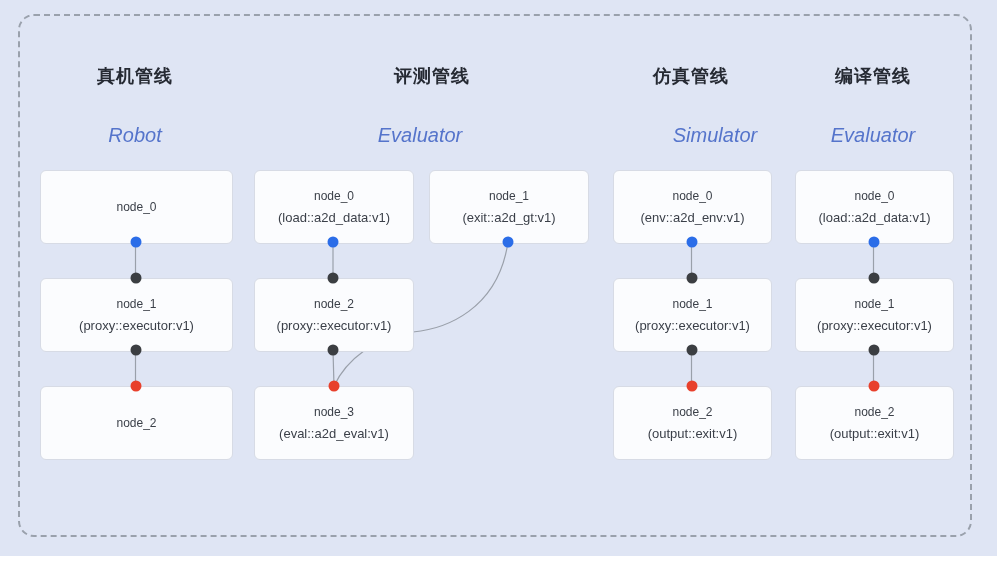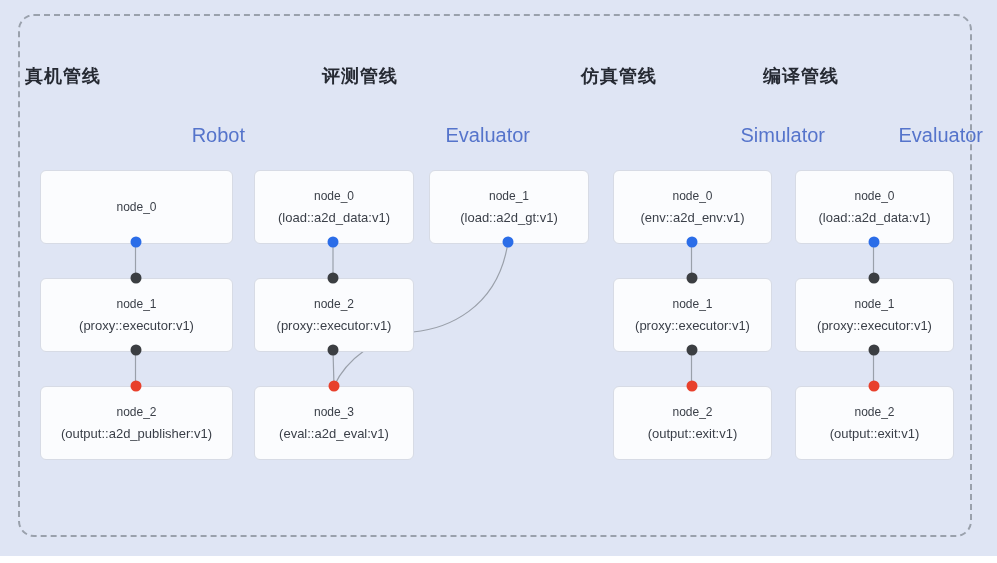--- a/index.html
+++ b/index.html
@@ -10,28 +10,28 @@
   }
   .panel{
     position:absolute;left:0;top:0;width:997px;height:556px;
     background:var(--panel_bg);
   }
   .dashed-frame{
     position:absolute;left:18px;top:14px;width:950px;height:519px;
     border:2px dashed var(--dashed_border);
     border-radius:16px;
   }
-  .col-header{position:absolute;width:220px;text-align:left;}
+  .col-header{position:absolute;width:220px;text-align:center;}
   .col-title{
     font-size:18px;font-weight:bold;color:var(--title_text);
     letter-spacing:1px;
   }
   .col-subtitle{
-    position:absolute;width:220px;text-align:right;
-    font-size:20px;color:var(--subtitle_blue);
+    position:absolute;width:220px;text-align:center;
+    font-size:20px;color:var(--subtitle_blue);font-style:italic;
   }
   svg.wires{position:absolute;left:0;top:0;z-index:1;}
   .node-box{
     position:absolute;height:72px;z-index:2;
     background:var(--node_bg);
     border:1px solid var(--node_border);
     border-radius:6px;
     display:flex;flex-direction:column;align-items:center;justify-content:center;
     gap:2px;
   }
@@ -79,34 +79,33 @@
 
 <div class="node-box" style="left:40px;top:170px;width:191px">
   <span class="node-name">node_0</span>
 </div>
 <div class="node-box" style="left:40px;top:278px;width:191px">
   <span class="node-name">node_1</span>
   <span class="node-detail">(proxy::executor:v1)</span>
 </div>
 <div class="node-box" style="left:40px;top:386px;width:191px">
   <span class="node-name">node_2</span>
-  <span class="node-detail">(output::a2d_publisher:v1)</span>
 </div>
 <div class="port port-blue" style="left:135.5px;top:242px"></div>
 <div class="port port-dark" style="left:135.5px;top:278px"></div>
 <div class="port port-dark" style="left:135.5px;top:350px"></div>
 <div class="port port-red" style="left:135.5px;top:386px"></div>
 
 <div class="node-box" style="left:254px;top:170px;width:158px">
   <span class="node-name">node_0</span>
   <span class="node-detail">(load::a2d_data:v1)</span>
 </div>
 <div class="node-box" style="left:429px;top:170px;width:158px">
   <span class="node-name">node_1</span>
-  <span class="node-detail">(load::a2d_gt:v1)</span>
+  <span class="node-detail">(exit::a2d_gt:v1)</span>
 </div>
 <div class="node-box" style="left:254px;top:278px;width:158px">
   <span class="node-name">node_2</span>
   <span class="node-detail">(proxy::executor:v1)</span>
 </div>
 <div class="node-box" style="left:254px;top:386px;width:158px">
   <span class="node-name">node_3</span>
   <span class="node-detail">(eval::a2d_eval:v1)</span>
 </div>
 <div class="port port-blue" style="left:333px;top:242px"></div>

